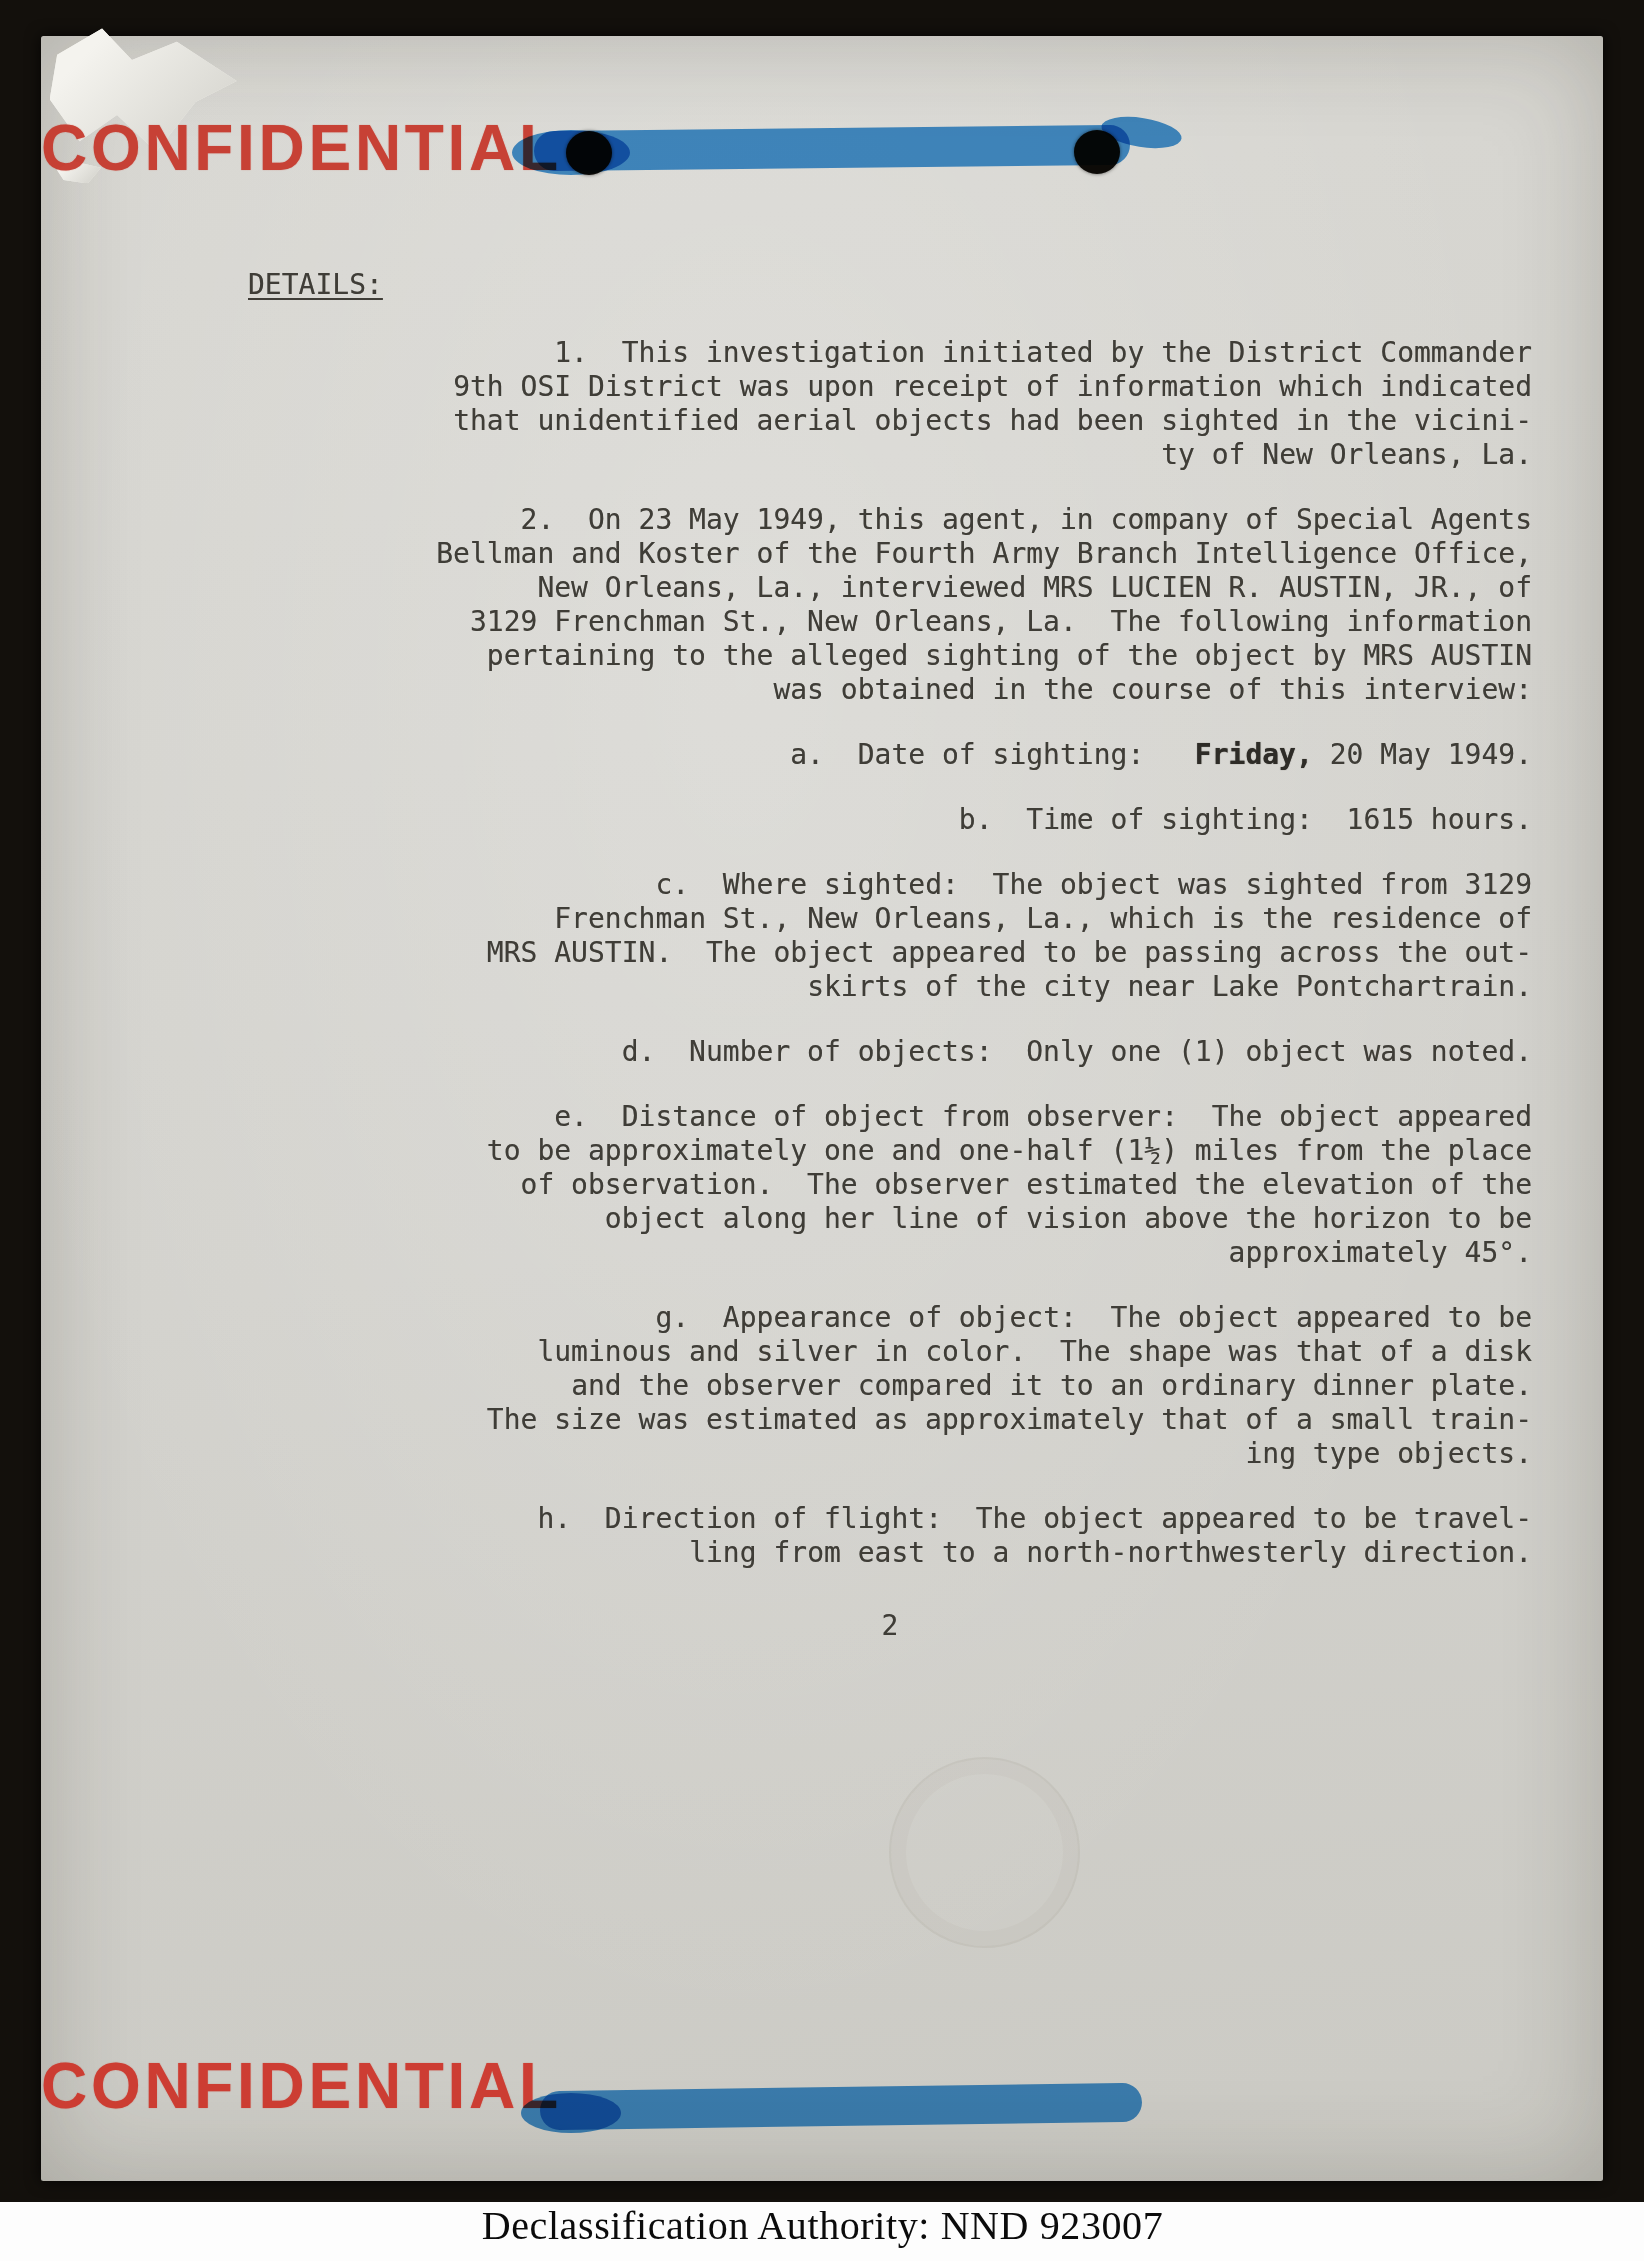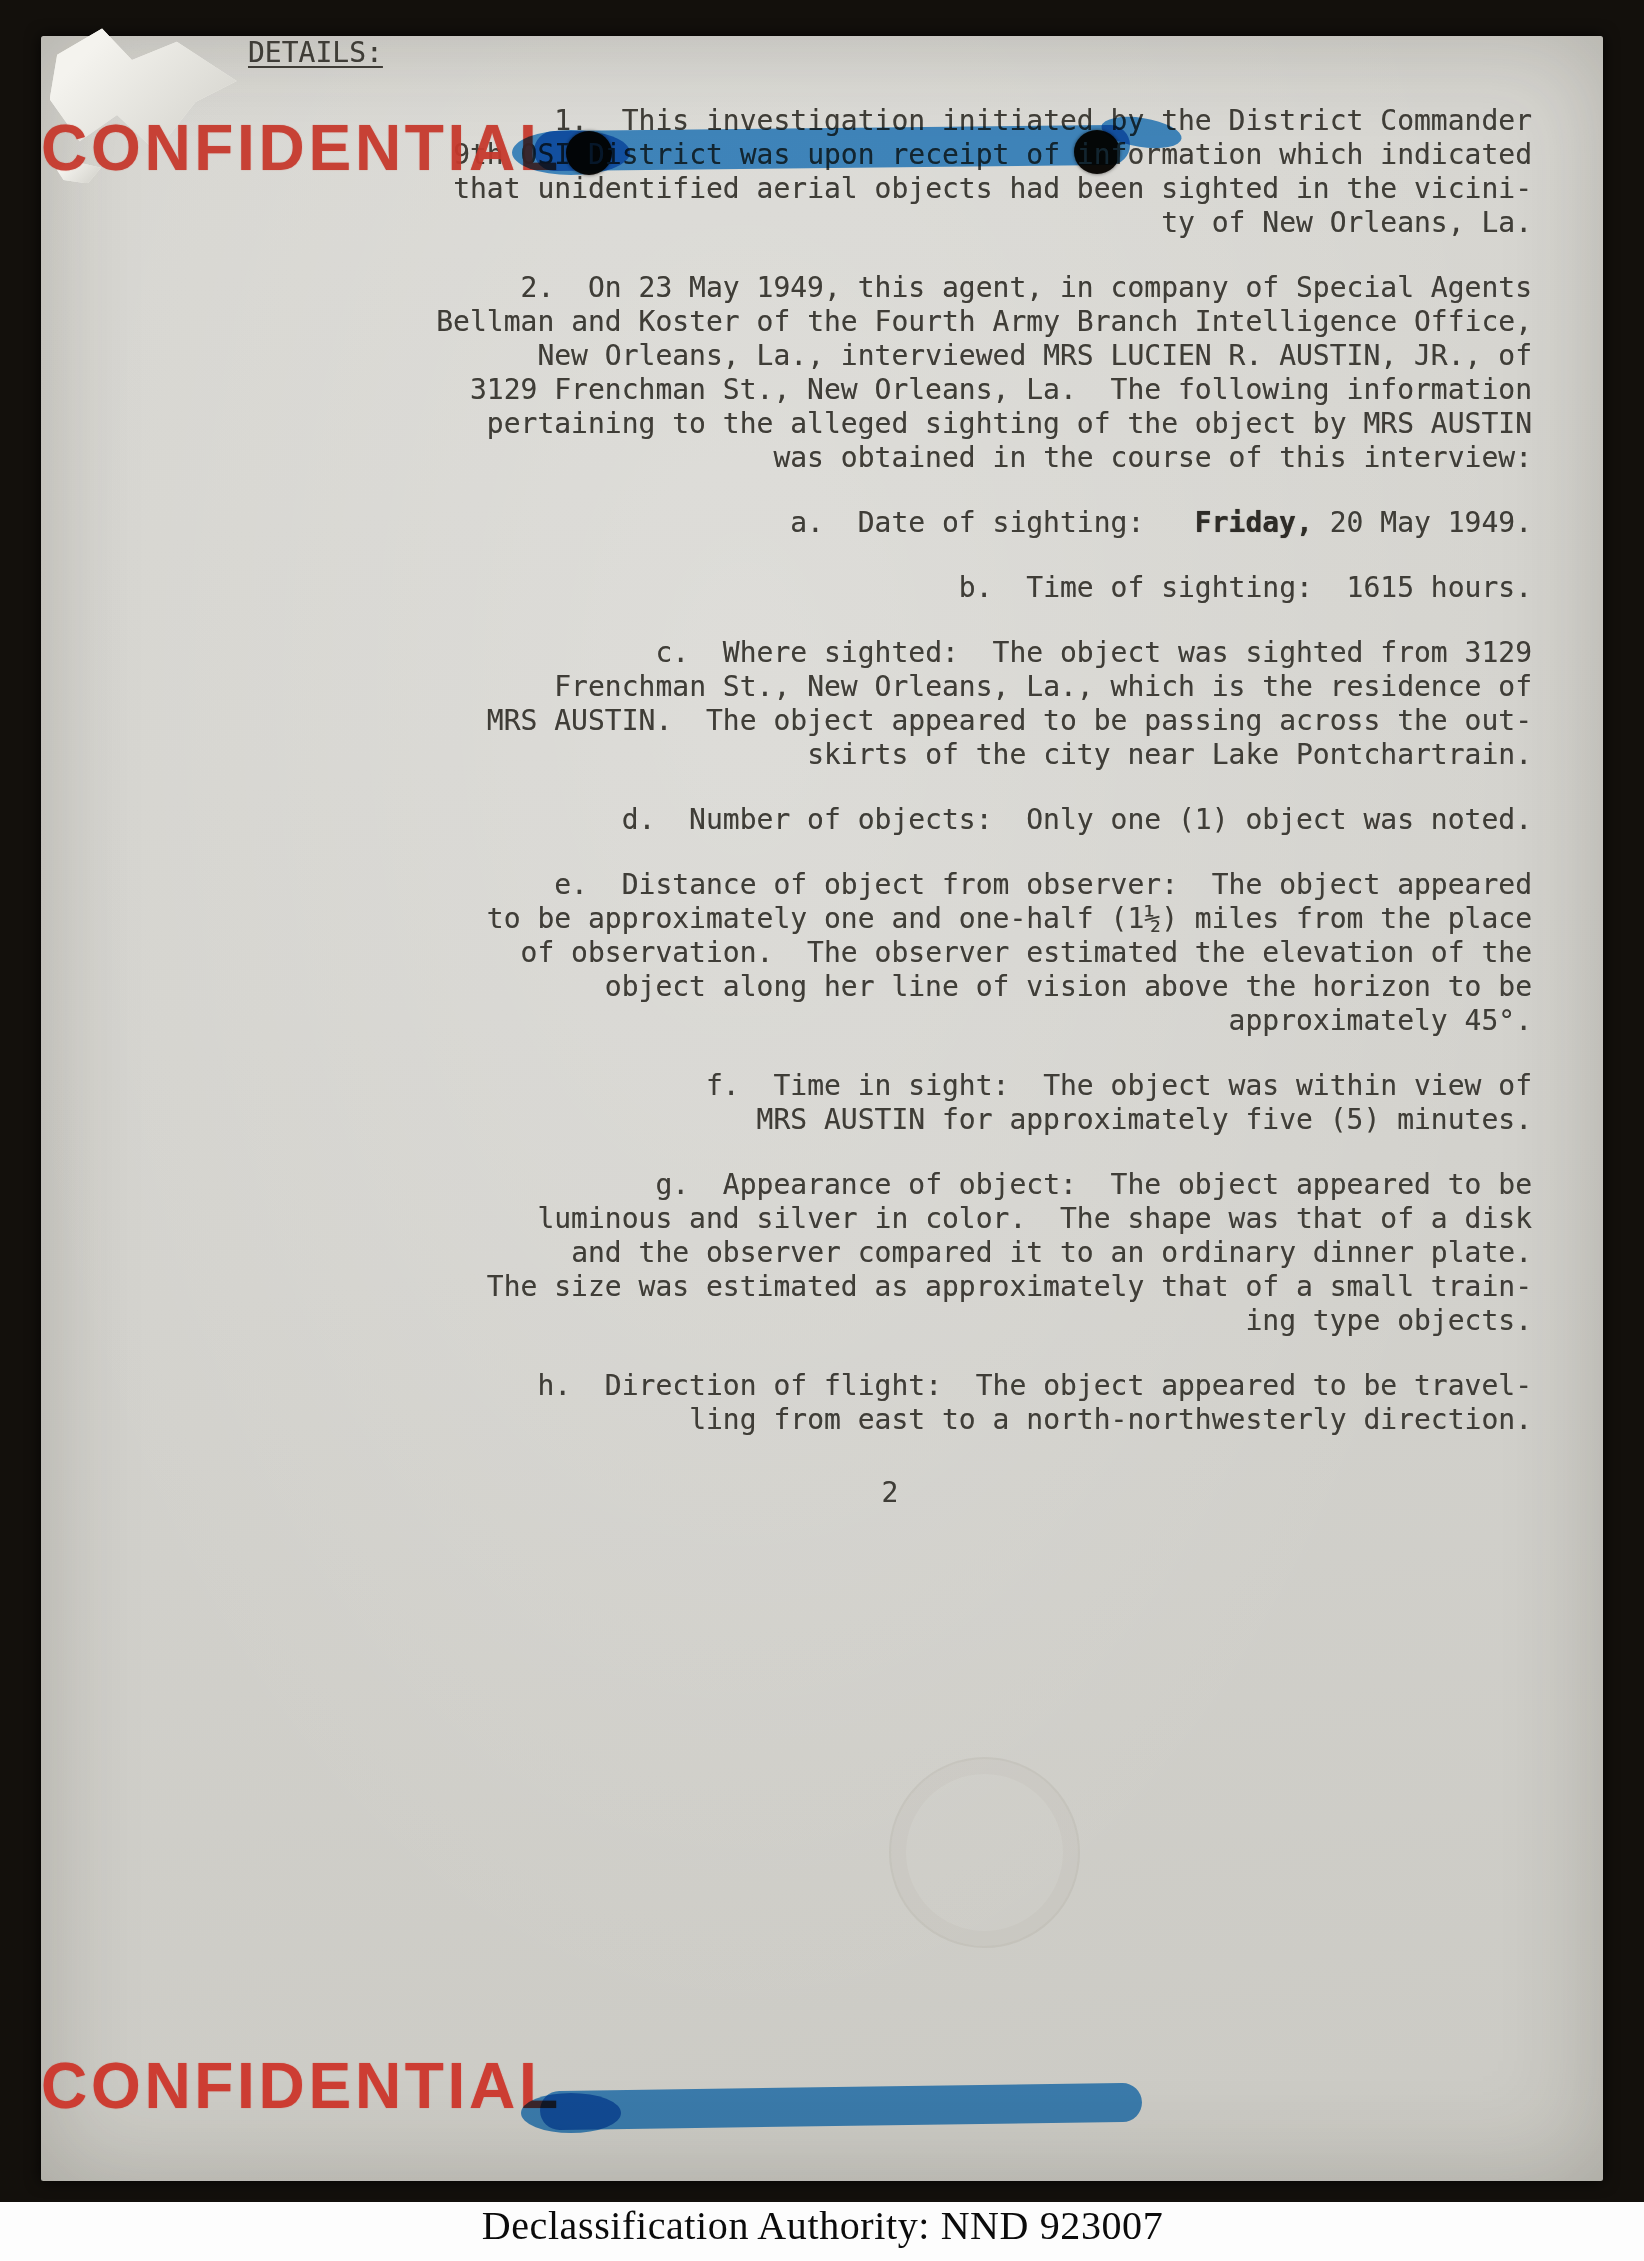--- a/index.html
+++ b/index.html
@@ -58,21 +58,21 @@
     position:absolute;background:#1f82d4;opacity:0.82;
     mix-blend-mode:multiply;z-index:3;border-radius:21px;
   }
   #marker-top{left:493px;top:92px;width:596px;height:40px;transform:rotate(-0.6deg);}
   #marker-top-blob{left:471px;top:94px;width:118px;height:45px;border-radius:50%;}
   #marker-top-tail{left:1060px;top:82px;width:81px;height:29px;border-radius:50%;transform:rotate(9deg);}
   #marker-bottom{left:499px;top:2051px;width:602px;height:39px;transform:rotate(-0.8deg);}
   #marker-bottom-blob{left:480px;top:2057px;width:100px;height:40px;border-radius:50%;}
   
   #typed{
-    position:absolute;left:207px;top:0;width:1284px;
+    position:absolute;left:207px;top:0;width:1284px;padding-top:232px;
     color:#3f3d37;font-size:28px;line-height:34px;
     text-shadow:0 0 0.6px rgba(63,61,55,0.45);
     z-index:1;
   }
   .heading{
     white-space:pre-wrap;
     text-decoration:underline;text-underline-offset:4.4px;
     margin:0 0 34px 0;
   }
   .para{white-space:pre-wrap;margin:0 0 31px 0;text-align:right;}
@@ -140,22 +140,20 @@
       <div class="para">        c.  Where sighted:  The object was sighted from 3129
 Frenchman St., New Orleans, La., which is the residence of
 MRS AUSTIN.  The object appeared to be passing across the out-
 skirts of the city near Lake Pontchartrain.</div>
       <div class="para">        d.  Number of objects:  Only one (1) object was noted.</div>
       <div class="para">        e.  Distance of object from observer:  The object appeared
 to be approximately one and one-half (1½) miles from the place
 of observation.  The observer estimated the elevation of the
 object along her line of vision above the horizon to be
 approximately 45°.</div>
-      <div class="para">        f.  Time in sight:  The object was within view of
-MRS AUSTIN for approximately five (5) minutes.</div>
       <div class="para">        g.  Appearance of object:  The object appeared to be
 luminous and silver in color.  The shape was that of a disk
 and the observer compared it to an ordinary dinner plate.
 The size was estimated as approximately that of a small train-
 ing type objects.</div>
       <div class="para">        h.  Direction of flight:  The object appeared to be travel-
 ling from east to a north-northwesterly direction.</div>
 
       <div id="page-number">2</div>
     </div>

